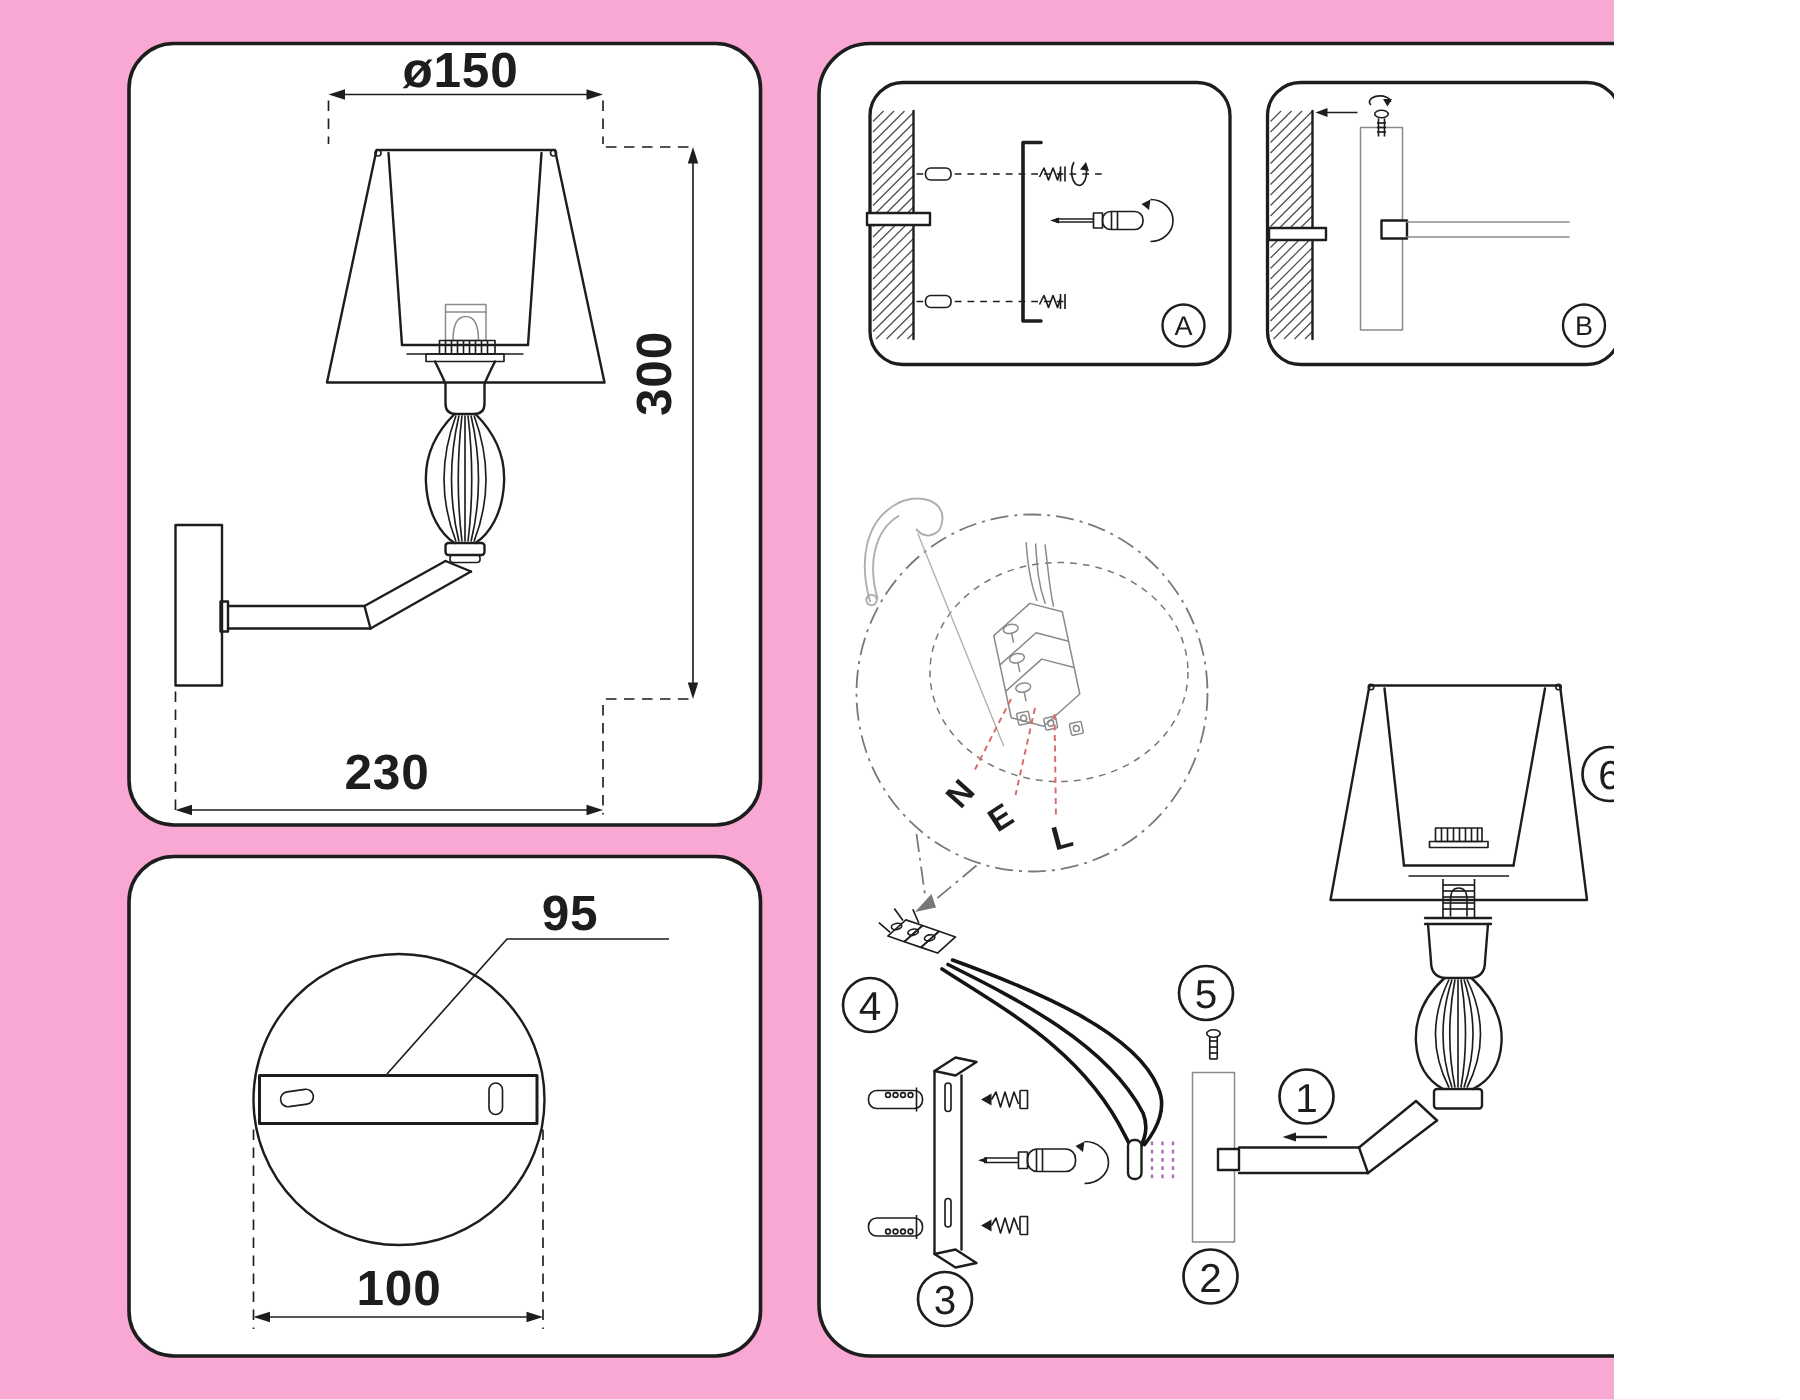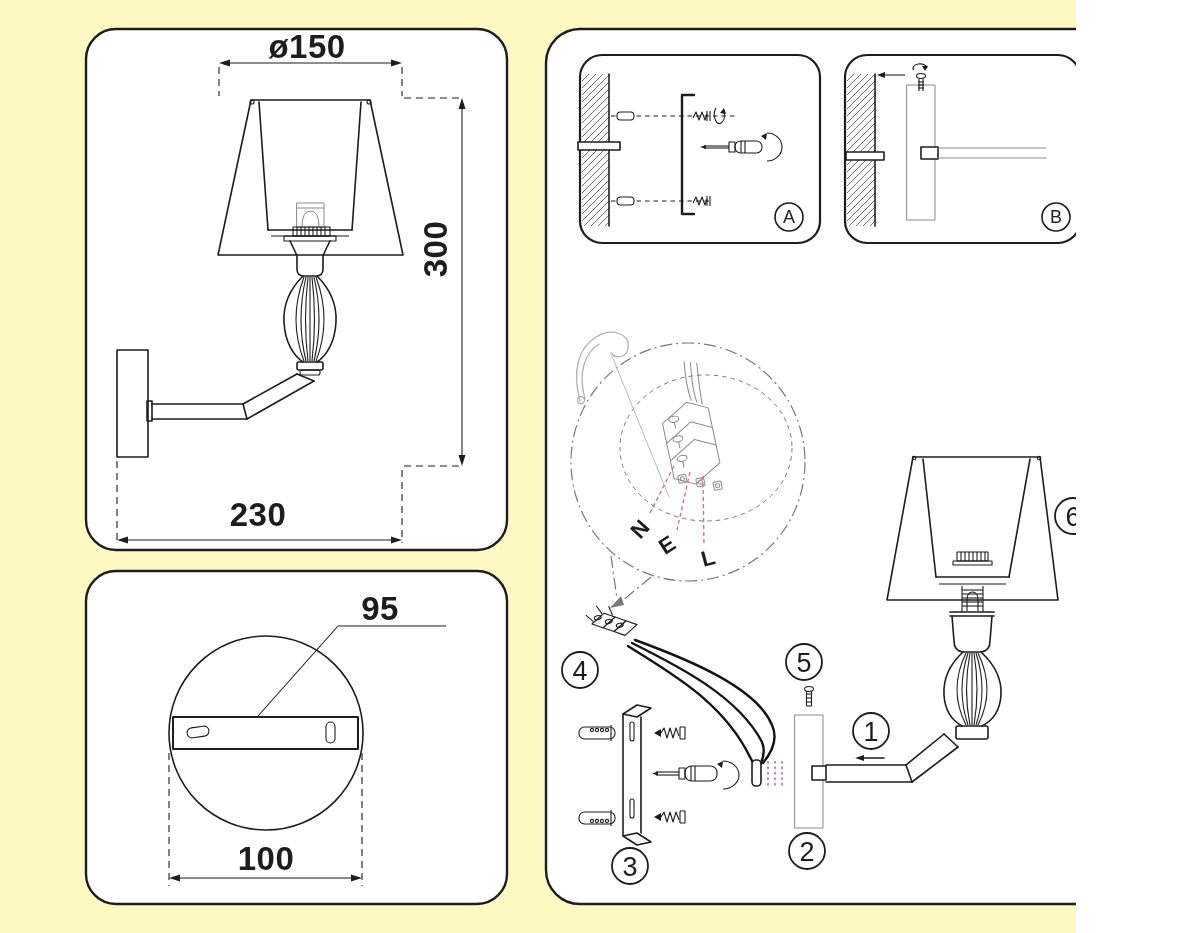--- a/index.html
+++ b/index.html
@@ -1,16 +1,16 @@
 <!DOCTYPE html>
 <html><head>
 <meta charset="utf-8">
 <style>
   html,body{margin:0;padding:0;background:#ffffff;}
-  .canvas{position:relative;width:1076px;height:933px;background:#fef9c3;overflow:hidden;}
+  .canvas{position:relative;width:1076px;height:933px;background:#f9a8d4;overflow:hidden;}
   svg{display:block;}
   
   .panel{fill:#ffffff;stroke:#1d1d1d;stroke-width:2.4;}
   .subpanel{fill:#ffffff;stroke:#1d1d1d;stroke-width:2.2;}
   .ln{stroke:#1d1d1d;fill:none;stroke-width:1.6;stroke-linejoin:round;stroke-linecap:round;}
   .ln2{stroke:#1d1d1d;fill:none;stroke-width:2.4;stroke-linejoin:round;stroke-linecap:round;}
   .thin{stroke:#1d1d1d;fill:none;stroke-width:1.1;stroke-linejoin:round;}
   .dim{stroke:#1d1d1d;fill:none;stroke-width:1.1;}
   .sketch{stroke:#8a8a8a;fill:none;stroke-width:1;stroke-linejoin:round;stroke-linecap:round;}
   .faint{stroke:#b0b0b0;fill:none;stroke-width:1.3;stroke-linecap:round;}

